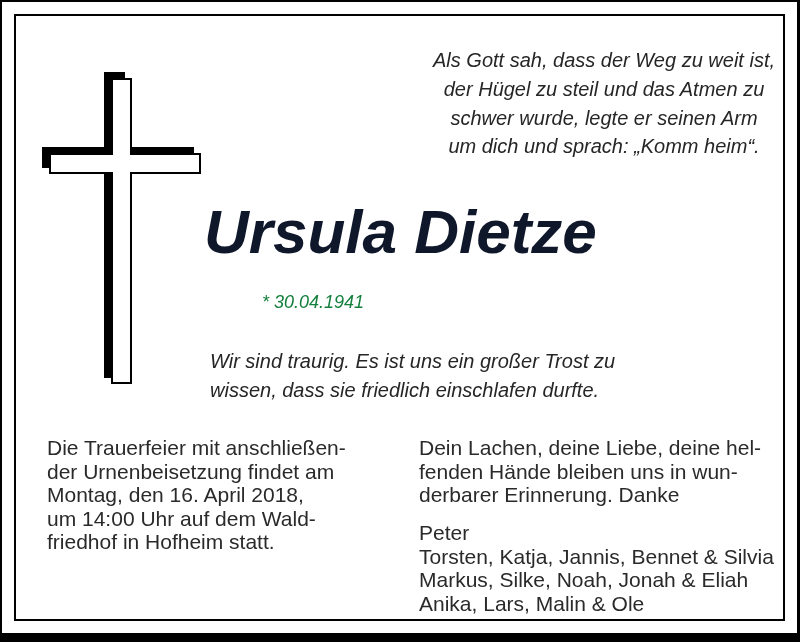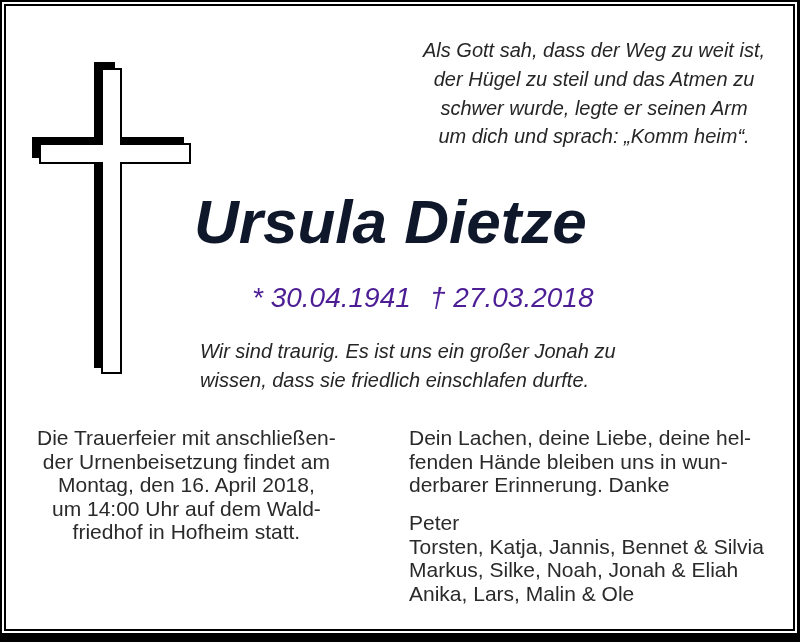--- a/index.html
+++ b/index.html
@@ -7,21 +7,21 @@
   .page {
     position: relative;
     width: 800px;
     height: 642px;
     box-sizing: border-box;
     background: #ffffff;
     
     border-style: solid;
     border-color: #000;
     border-width: 2px 3px 9px 2px;
-    padding: 2px;
+    padding: 12px;
     font-family: "Liberation Sans", "DejaVu Sans", sans-serif;
     color: #1f1f1f;
     overflow: hidden;
   }
   .inner {
     position: relative;
     width: 100%;
     height: 100%;
     box-sizing: border-box;
     border: 2px solid #000;
@@ -57,39 +57,39 @@
     left: 188px; top: 183px;
     font-size: 62px;
     font-weight: bold;
     font-style: italic;
     line-height: 1.05;
     letter-spacing: 0px;
     color: #0f172a;
     white-space: nowrap;
   }
   .dates-row { left: 0; top: 276px; width: 100%; height: 30px; }
-  .date { position: absolute; font-style: italic; font-size: 28px; white-space: nowrap; color: #4c1d95; }
+  .date { position: absolute; font-style: italic; font-size: 18px; white-space: nowrap; color: #15803d; }
   .date-birth { left: 246px; }
   .date-death { left: 424px; }
 
   .consolation {
     left: 194px; top: 331px;
     font-style: italic;
     font-size: 20px;
     line-height: 29px;
     white-space: pre;
     color: #262626;
   }
   .body-par {
     font-size: 21px;
     line-height: 23.6px;
     white-space: pre;
     color: #2a2a2a;
   }
-  .funeral  { left: 31px;  top: 420px; text-align: center; }
+  .funeral  { left: 31px;  top: 420px; }
   .memory   { left: 403px; top: 420px; }
   .mourners { left: 403px; top: 505px; }
 </style>
 </head>
 <body>
 
 <div class="page">
   <div class="inner">
 
     <div class="cross">
@@ -102,24 +102,23 @@
 
     <div class="abs quote">Als Gott sah, dass der Weg zu weit ist,
 der Hügel zu steil und das Atmen zu
 schwer wurde, legte er seinen Arm
 um dich und sprach: „Komm heim“.</div>
 
     <div class="abs name">Ursula Dietze</div>
 
     <div class="abs dates-row">
       <span class="date date-birth"><span>*</span>&nbsp;<span>30.04.1941</span></span>
-      <span class="date date-death"><span>†</span>&nbsp;<span>27.03.2018</span></span>
     </div>
 
-    <div class="abs consolation">Wir sind traurig. Es ist uns ein großer Jonah zu
+    <div class="abs consolation">Wir sind traurig. Es ist uns ein großer Trost zu
 wissen, dass sie friedlich einschlafen durfte.</div>
 
     <div class="abs body-par funeral">Die Trauerfeier mit anschließen-
 der Urnenbeisetzung findet am
 Montag, den 16. April 2018,
 um 14:00 Uhr auf dem Wald-
 friedhof in Hofheim statt.</div>
 
     <div class="abs body-par mourners">Peter
 Torsten, Katja, Jannis, Bennet &amp; Silvia

